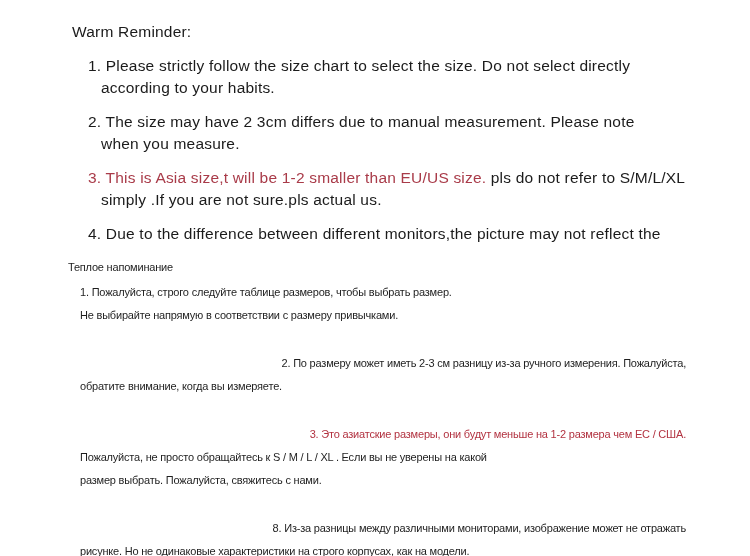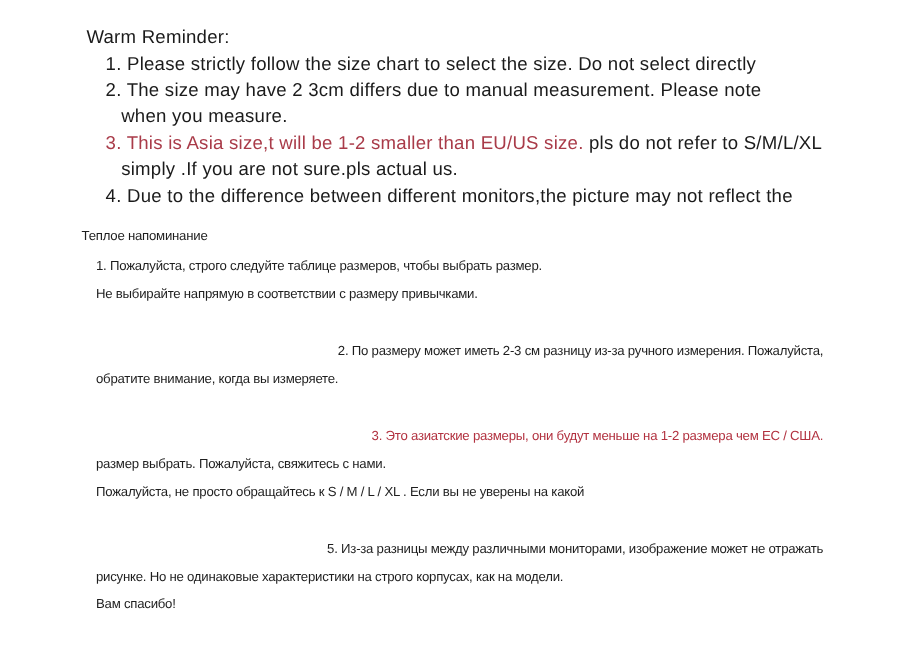--- a/index.html
+++ b/index.html
@@ -18,21 +18,21 @@
   
   .en {
     padding-top: 21px;
     color: #1b1b1b;
     font-size: 15.5px;
     line-height: 22px;
     letter-spacing: 0.2px;
     font-weight: 500;
   }
   .en .en-title  { margin-left: 72px; }
-  .en .num       { margin-left: 88px; }
+  .en .num       { margin-left: 88px; margin-top: 12px; }
   .en .cont      { margin-left: 101px; }
   .en .red       { color: var(--red-en, #a93b49); }
   
   .ru {
     margin-top: 11px;
     color: #1e1e1e;
     font-size: 11px;
     line-height: 23px;
     letter-spacing: -0.2px;
   }
@@ -44,41 +44,42 @@
 </style>
 </head>
 <body>
 
 <div class="page">
 
   <section class="en">
     <div class="en-title">Warm Reminder:</div>
 
     <div class="num">1. Please strictly follow the size chart to select the size. Do not select directly</div>
+    <div class="cont">according to your habits.</div>
 
     <div class="num">2. The size may have 2 3cm differs due to manual measurement. Please note</div>
     <div class="cont">when you measure.</div>
 
     <div class="num"><span class="red">3. This is Asia size,t will be 1-2 smaller than EU/US size.</span><span> pls do not refer to S/M/L/XL</span></div>
     <div class="cont">simply .If you are not sure.pls actual us.</div>
 
     <div class="num">4. Due to the difference between different monitors,the picture may not reflect the</div>
   </section>
 
   <section class="ru">
     <div class="ru-title">Теплое напоминание</div>
 
     <div class="line p-first">1. Пожалуйста, строго следуйте таблице размеров, чтобы выбрать размер.</div>
     <div class="line">Не выбирайте напрямую в соответствии с размеру привычками.</div>
 
     <div class="line p-gap">2. По размеру может иметь 2-3 см разницу из-за ручного измерения. Пожалуйста,</div>
     <div class="line">обратите внимание, когда вы измеряете.</div>
 
     <div class="line p-gap red">3. Это азиатские размеры, они будут меньше на 1-2 размера чем ЕС / США.</div>
+    <div class="line">Пожалуйста, не просто обращайтесь к S / M / L / XL . Если вы не уверены на какой</div>
     <div class="line">размер выбрать. Пожалуйста, свяжитесь с нами.</div>
-    <div class="line">Пожалуйста, не просто обращайтесь к S / M / L / XL . Если вы не уверены на какой</div>
 
-    <div class="line p-gap">5. Из-за разницы между различными мониторами, изображение может не отражать</div>
+    <div class="line p-gap">8. Из-за разницы между различными мониторами, изображение может не отражать</div>
     <div class="line">рисунке. Но не одинаковые характеристики на строго корпусах, как на модели.</div>
     <div class="line">Вам спасибо!</div>
   </section>
 
 </div>
 
 </body></html>

